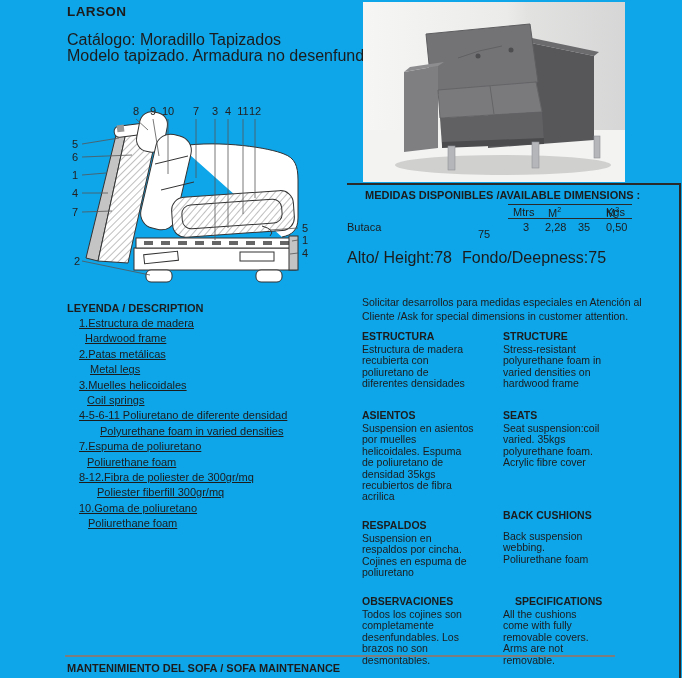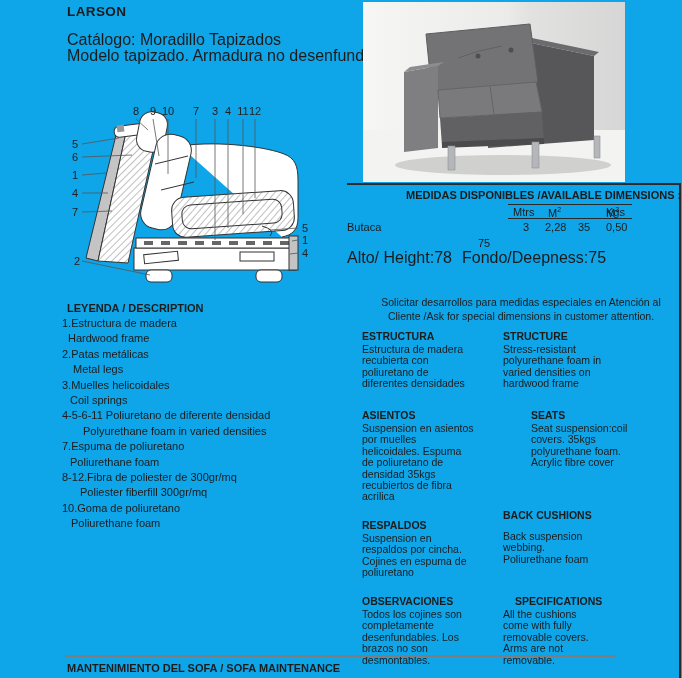--- a/index.html
+++ b/index.html
@@ -138,40 +138,40 @@
         <text x="243" y="134">5</text>
         <text x="243" y="146">1</text>
         <text x="243" y="159">4</text>
       </g>
     </svg>
   </div>
 
   <div class="abs hline" style="left:347px;top:183px;width:333px;"></div>
   <div class="abs vline" style="left:679px;top:183px;height:495px;"></div>
 
-  <div class="abs sec-title" style="left:365px;top:189px;font-size:11px;margin-left:41px;">MEDIDAS DISPONIBLES /AVAILABLE DIMENSIONS :</div>
+  <div class="abs sec-title" style="left:365px;top:189px;font-size:11px;">MEDIDAS DISPONIBLES /AVAILABLE DIMENSIONS :</div>
 
   <div class="abs thinline" style="left:508px;top:204px;width:124px;"></div>
   <div class="abs tbl-cell" style="left:513px;top:206px;">Mtrs</div>
   <div class="abs tbl-cell" style="left:548px;top:206px;"><span>M</span><sup>2</sup></div>
   <div class="abs tbl-cell" style="left:578px;top:206px;padding-left:28px;">Kgs</div>
   <div class="abs tbl-cell" style="left:606px;top:206px;"><span>M</span><sup>3</sup></div>
   <div class="abs thinline" style="left:508px;top:218px;width:124px;"></div>
 
   <div class="abs tbl-cell" style="left:347px;top:221px;">Butaca</div>
-  <div class="abs tbl-cell" style="left:478px;top:237px;">75</div>
+  <div class="abs tbl-cell" style="left:478px;top:228px;">75</div>
   <div class="abs tbl-cell" style="left:523px;top:221px;">3</div>
   <div class="abs tbl-cell" style="left:545px;top:221px;">2,28</div>
   <div class="abs tbl-cell" style="left:578px;top:221px;">35</div>
   <div class="abs tbl-cell" style="left:606px;top:221px;">0,50</div>
 
   <div class="abs t11" style="left:347px;top:251px;">Alto/ Height:78</div>
   <div class="abs t11" style="left:462px;top:251px;">Fondo/Deepness:75</div>
 
-  <div class="abs t10 pre" style="left:362px;top:296px;width:318px;line-height:13.5px;text-align:center;">Solicitar desarrollos para medidas especiales en Atención al
+  <div class="abs t10 pre" style="left:362px;top:296px;width:318px;line-height:13.5px;">Solicitar desarrollos para medidas especiales en Atención al
 Cliente /Ask for special dimensions in customer attention.</div>
 
   <div class="abs" style="left:362px;top:330px;width:138px;">
     <div class="sec-title">ESTRUCTURA</div>
     <div class="t10 pre sec-body">Estructura de madera
 recubierta con
 poliuretano de
 diferentes densidades</div>
   </div>
   <div class="abs" style="left:362px;top:409px;width:138px;">
@@ -200,44 +200,44 @@
   </div>
 
   <div class="abs" style="left:362px;top:595px;width:138px;">
     <div class="sec-title">OBSERVACIONES</div>
     <div class="t10 pre sec-body">Todos los cojines son
 completamente
 desenfundables. Los
 brazos no son
 desmontables.</div>
   </div>
-  <div class="abs" style="left:503px;top:409px;width:148px;margin-left:28px;">
+  <div class="abs" style="left:503px;top:409px;width:148px;">
     <div class="sec-title">SEATS</div>
     <div class="t10 pre sec-body">Seat suspension:coil
-covers. 35kgs
+varied. 35kgs
 polyurethane foam.
 Acrylic fibre cover</div>
   </div>
   <div class="abs" style="left:503px;top:509px;width:148px;">
     <div class="sec-title">BACK CUSHIONS</div>
     <div class="t10 pre sec-body" style="margin-top:10px;">Back suspension
 webbing.
 Poliurethane foam</div>
   </div>
   <div class="abs" style="left:503px;top:595px;width:148px;">
     <div class="sec-title" style="padding-left:12px;">SPECIFICATIONS</div>
     <div class="t10 pre sec-body">All the cushions
 come with fully
 removable covers.
 Arms are not
 removable.</div>
   </div>
 
   <div class="abs sec-title" style="left:67px;top:302px;font-size:11px;">LEYENDA / DESCRIPTION</div>
-  <div class="abs" style="left:62px;top:316px;width:290px;">
+  <div class="abs" style="left:79px;top:316px;width:290px;text-decoration:underline;">
     <div class="legend-row">1.Estructura de madera</div>
     <div class="legend-row" style="padding-left:6px;">Hardwood frame</div>
     <div class="legend-row">2.Patas metálicas</div>
     <div class="legend-row" style="padding-left:11px;">Metal legs</div>
     <div class="legend-row">3.Muelles helicoidales</div>
     <div class="legend-row" style="padding-left:8px;">Coil springs</div>
     <div class="legend-row">4-5-6-11 Poliuretano de diferente densidad</div>
     <div class="legend-row" style="padding-left:21px;">Polyurethane foam in varied densities</div>
     <div class="legend-row">7.Espuma de poliuretano</div>
     <div class="legend-row" style="padding-left:8px;">Poliurethane foam</div>

